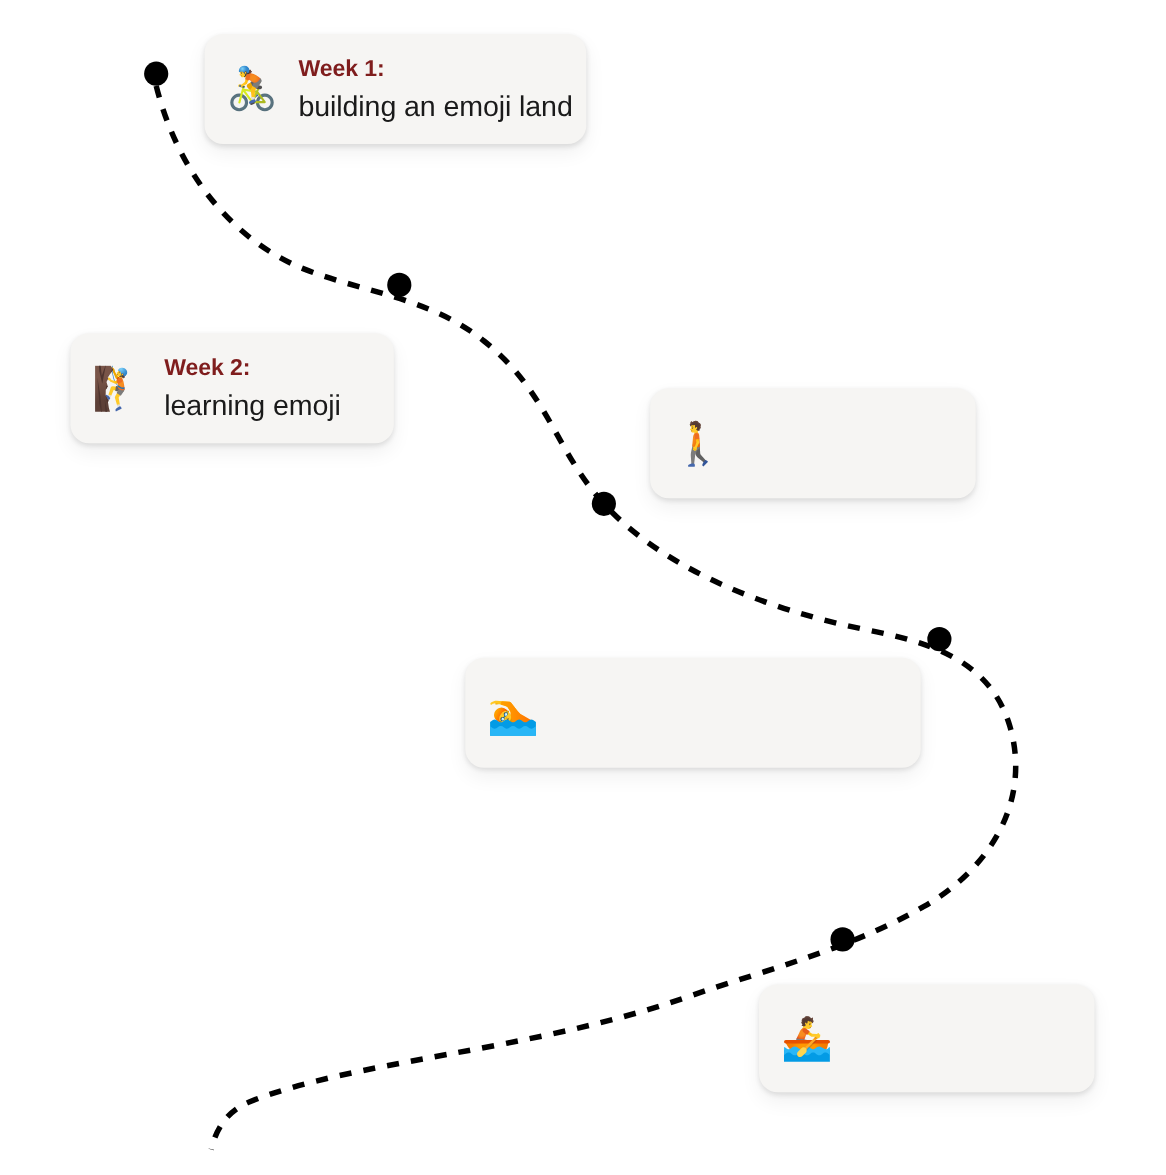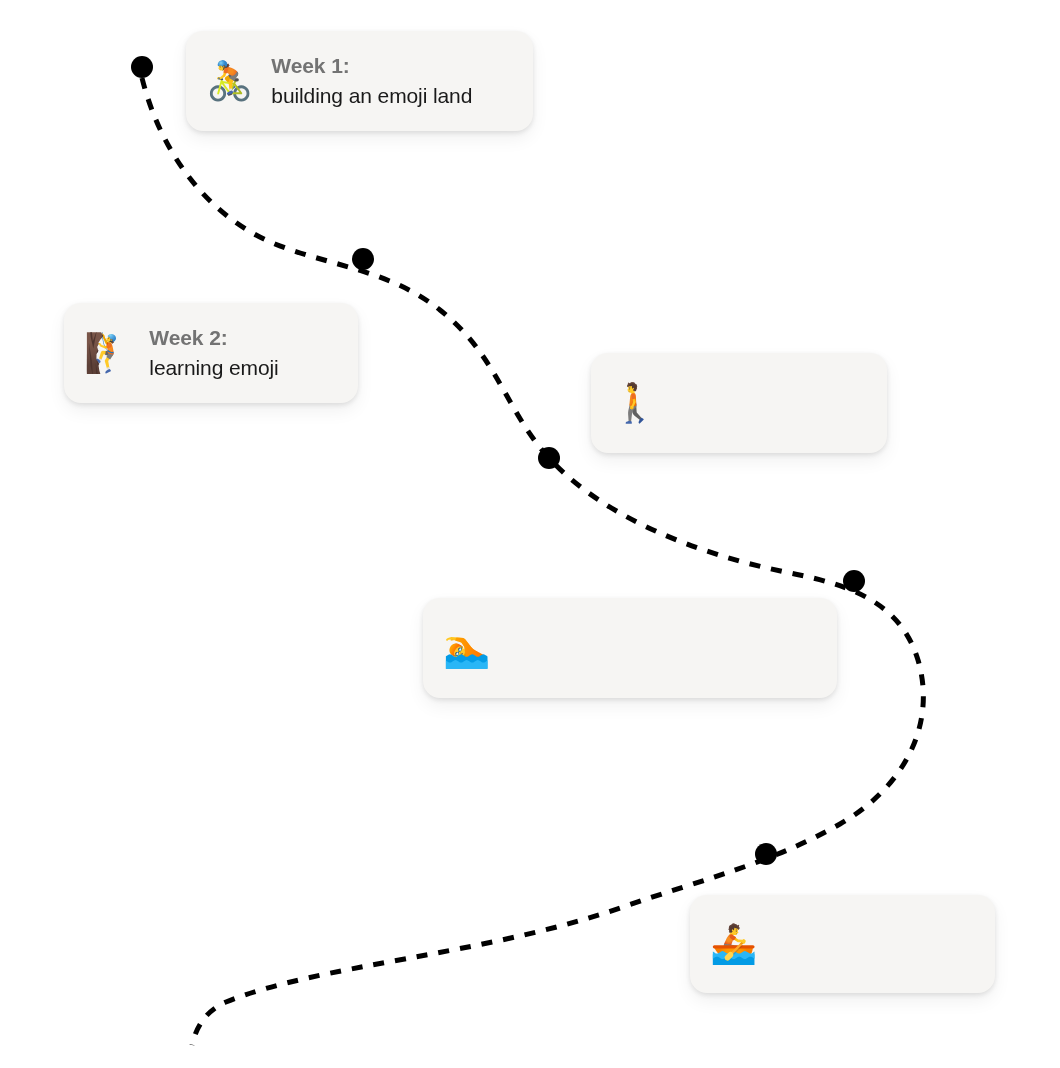--- a/index.html
+++ b/index.html
@@ -54,27 +54,27 @@
   }
   .card-text {
     display: flex;
     flex-direction: column;
     justify-content: center;
     gap: 2px;
   }
   .card-week {
     font-size: 21px;
     font-weight: 700;
-    color: #737373;
+    color: #7f1d1d;
     letter-spacing: -0.1px;
     line-height: 1.32;
     white-space: nowrap;
   }
   .card-desc {
-    font-size: 21px;
+    font-size: 26px;
     font-weight: 400;
     color: #1a1a1a;
     letter-spacing: -0.1px;
     line-height: 1.32;
     white-space: nowrap;
   }
 </style>
 </head>
 <body>
 

